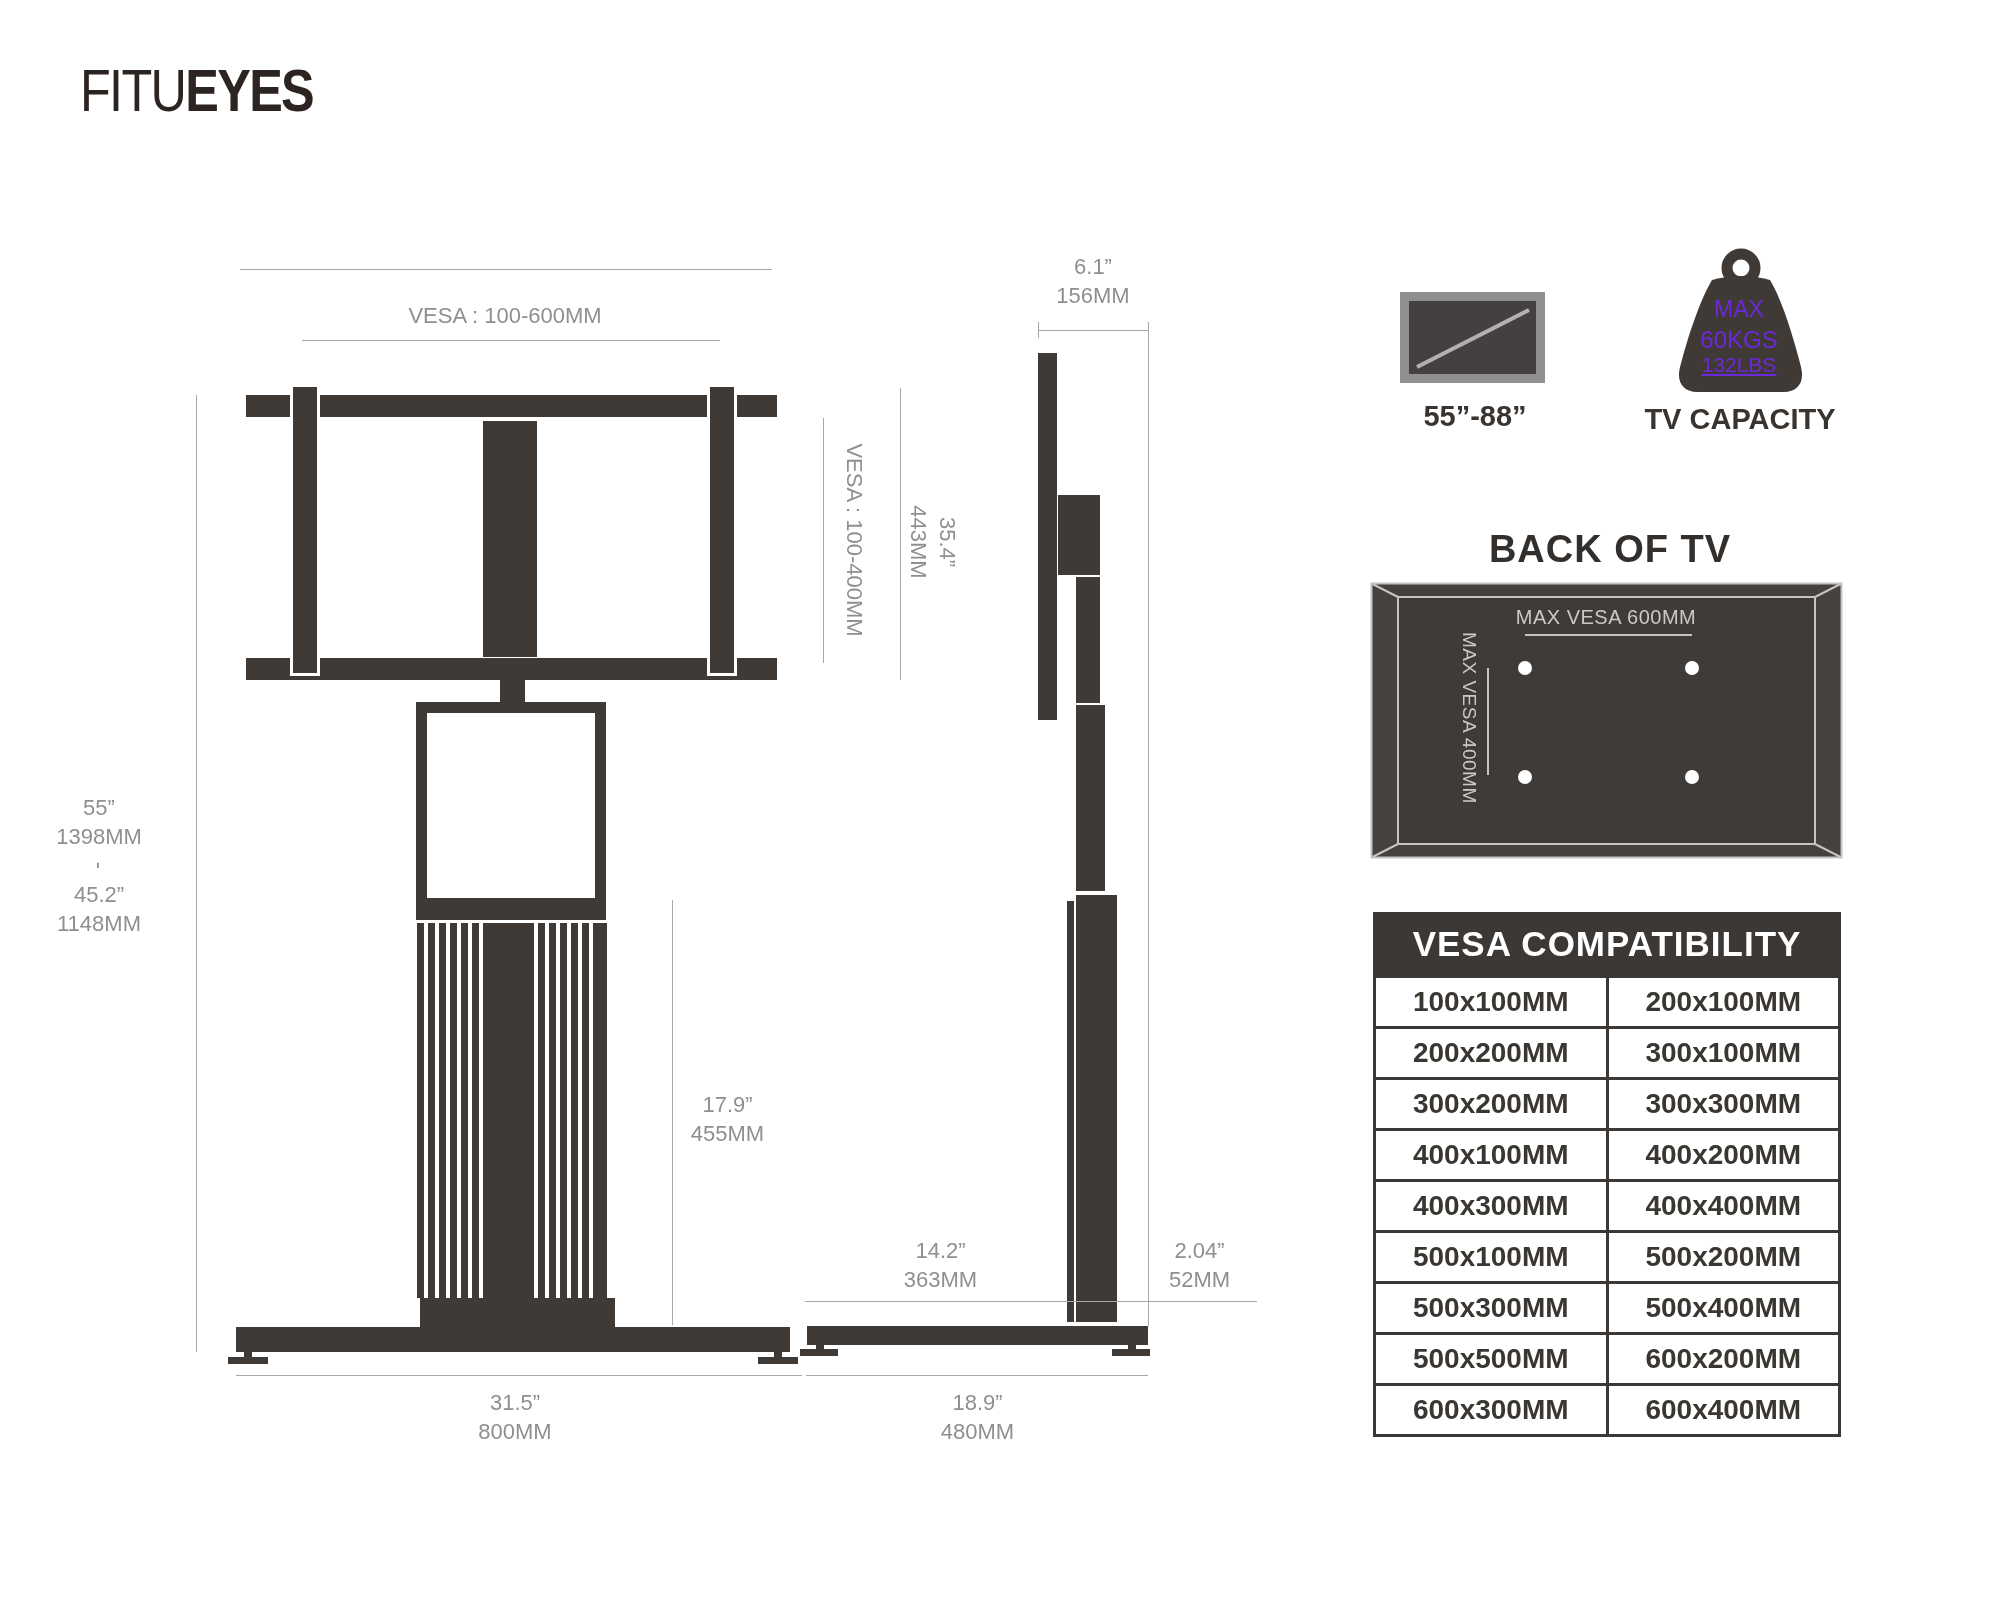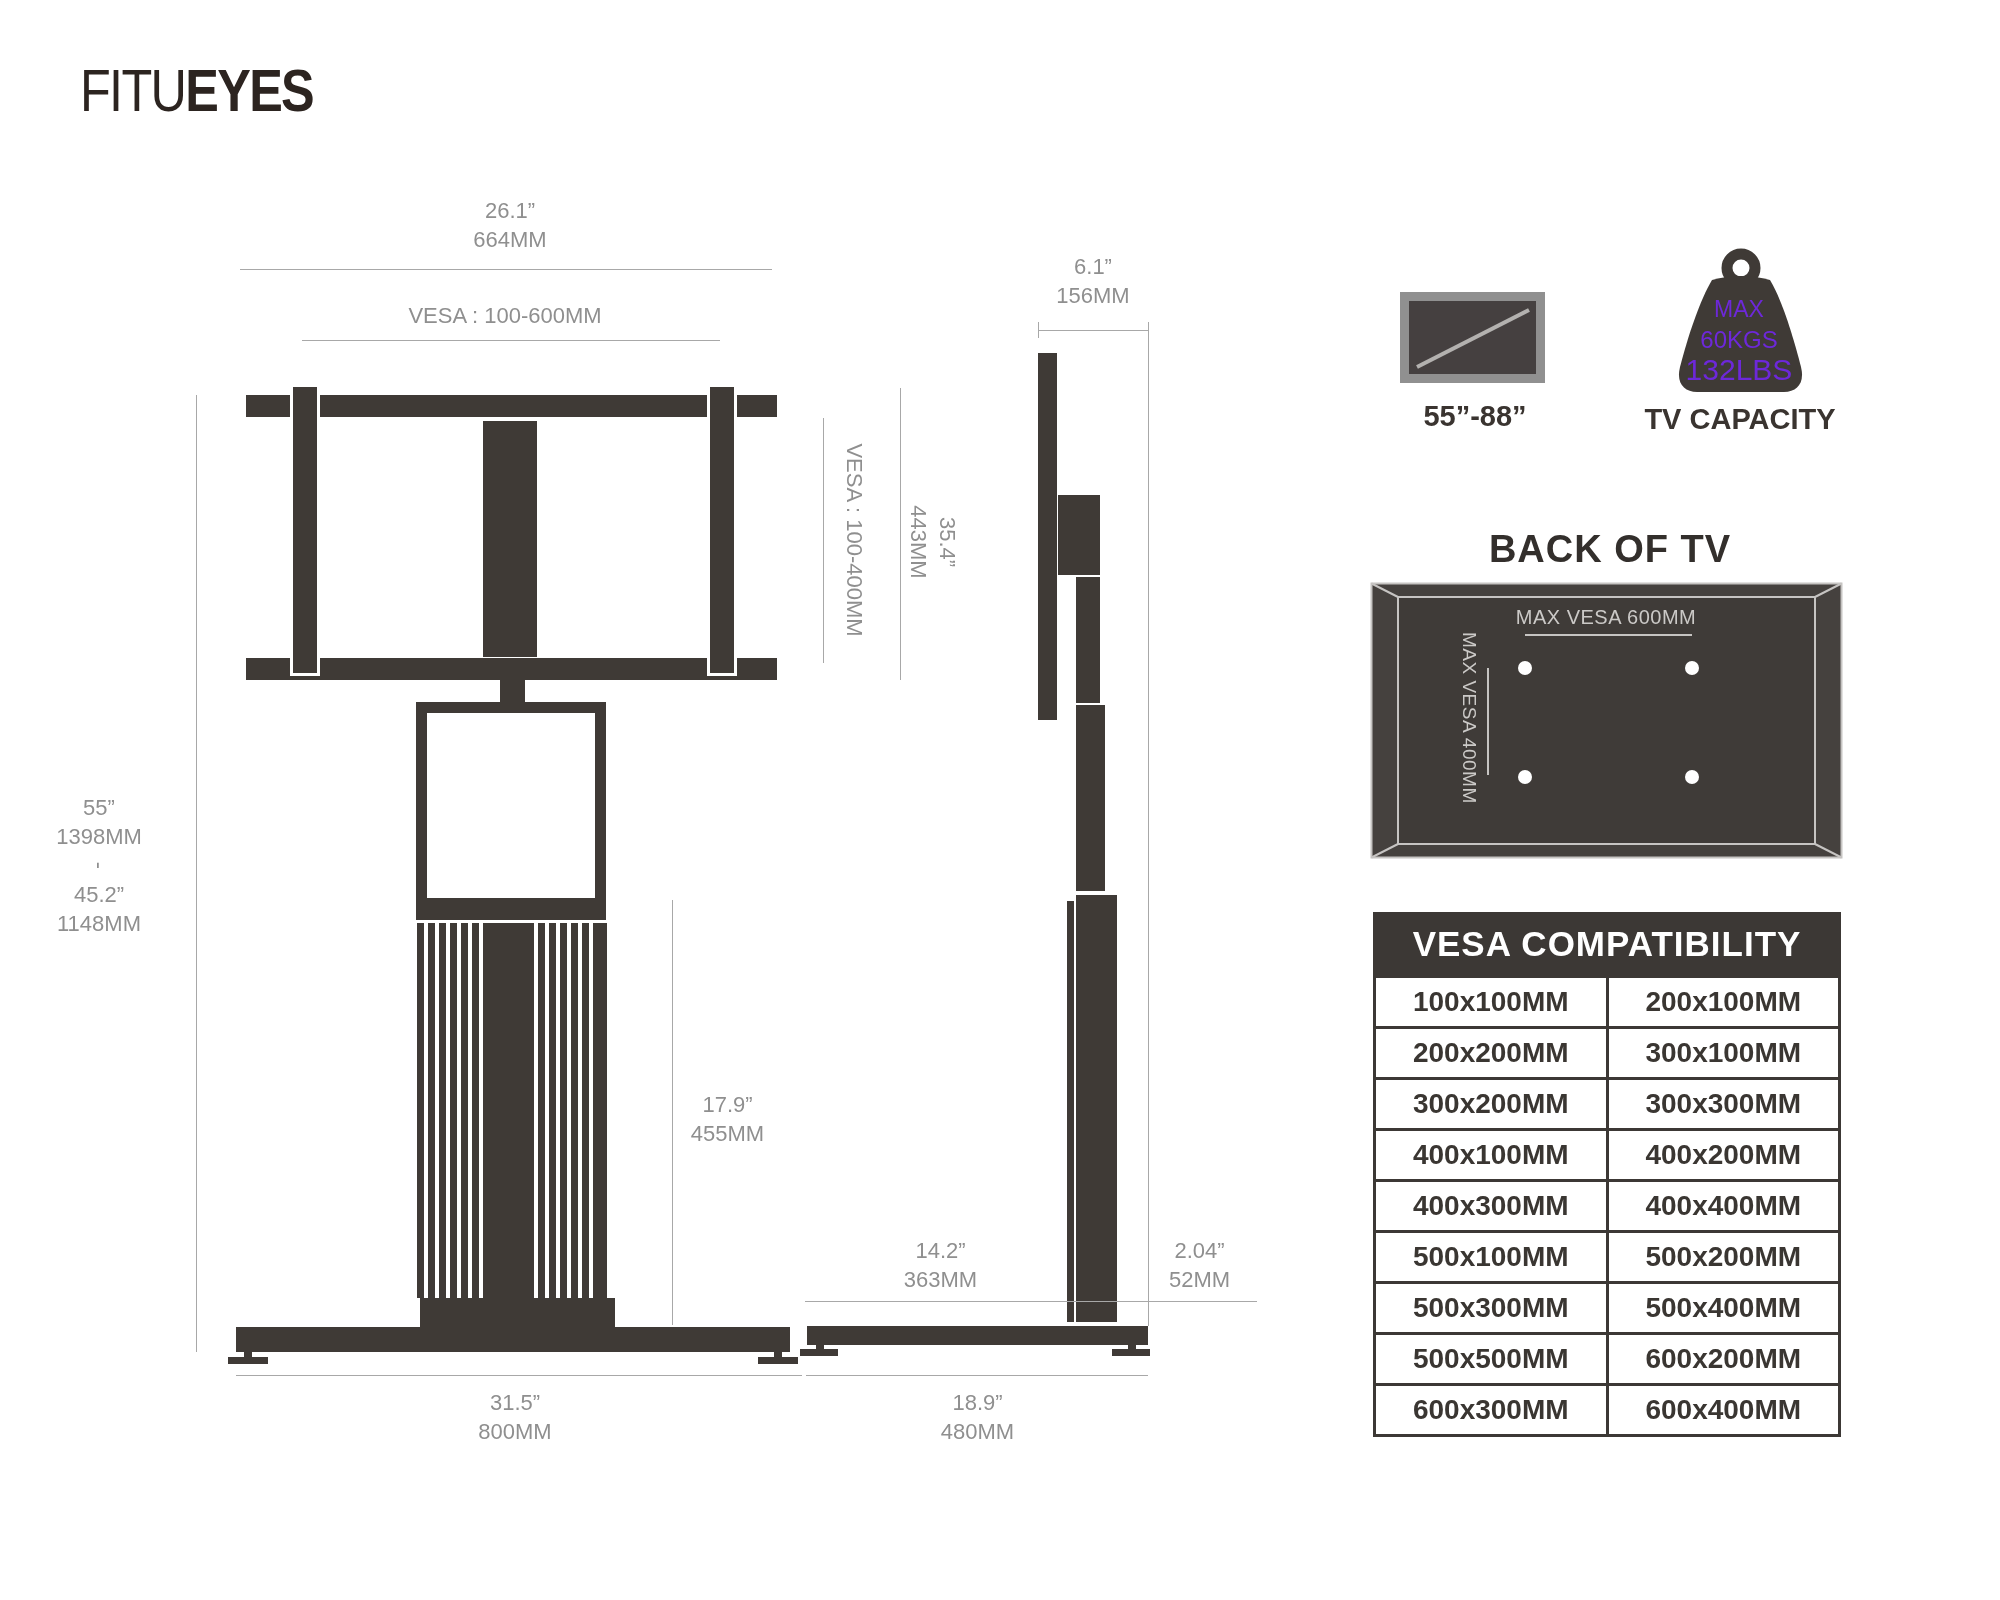--- a/index.html
+++ b/index.html
@@ -29,24 +29,20 @@
 </style>
 </head>
 <body>
 
 <div class="canvas">
 
   <div class="logo"><span class="logo-a">FITU</span><span class="logo-b">EYES</span></div>
 
   <div class="group">
 
-    <div class="dim" style="left:380px;top:196px;width:260px;">
-      <div>26.1”</div>
-      <div>664MM</div>
-    </div>
     <div class="hline" style="left:240px;top:269px;width:532px;"></div>
 
     <div class="dim" style="left:375px;top:301px;width:260px;">VESA : 100-600MM</div>
     <div class="hline" style="left:302px;top:340px;width:418px;"></div>
 
     <div class="vline" style="left:196px;top:395px;height:957px;"></div>
     <div class="dim" style="left:40px;top:793px;width:118px;">
       <div>55”</div>
       <div>1398MM</div>
       <div class="v-dash">-</div>
@@ -146,21 +142,21 @@
       </div>
     </div>
     <div class="big-label" style="left:1395px;top:400px;width:160px;font-size:29px;">55”-88”</div>
 
     <svg style="position:absolute;left:1666px;top:246px;" width="144" height="152" viewBox="0 0 144 152">
       <circle cx="75" cy="22" r="14" fill="none" stroke="#3f3a36" stroke-width="11"></circle>
       <path d="M 46 34 Q 75 26 104 34 C 116 54 127 90 135 121 C 139 137 131 146 118 146 L 31 146 C 18 146 10 137 14 121 C 22 90 34 54 46 34 Z" fill="#3f3a36"></path>
     </svg>
     <div class="cap-text" style="left:1668px;top:296px;width:142px;font-size:23px;">MAX</div>
     <div class="cap-text" style="left:1668px;top:326px;width:142px;font-size:24px;">60KGS</div>
-    <div class="cap-text" style="left:1668px;top:353px;width:142px;font-size:30px;">132LBS</div>
+    <div class="cap-text" style="left:1668px;top:353px;width:142px;font-size:21px;text-decoration:underline;">132LBS</div>
     <div class="big-label" style="left:1638px;top:403px;width:204px;font-size:29px;">TV CAPACITY</div>
   </div>
 
   <div class="group">
     <div class="big-label" style="left:1440px;top:528px;width:340px;font-size:38px;letter-spacing:1px;color:#332f2c;text-align:center;">BACK OF TV</div>
 
     <svg style="position:absolute;left:1370px;top:582px;" width="473" height="277" viewBox="0 0 473 277">
       <rect x="1.5" y="1.5" width="470" height="274" fill="#45413e" stroke="#c6c4c2" stroke-width="2"></rect>
       <rect x="28" y="15" width="417" height="247" fill="#3f3b38" stroke="#c6c4c2" stroke-width="2"></rect>
       <line x1="1.5" y1="1.5" x2="28" y2="15" stroke="#c6c4c2" stroke-width="2"></line>

